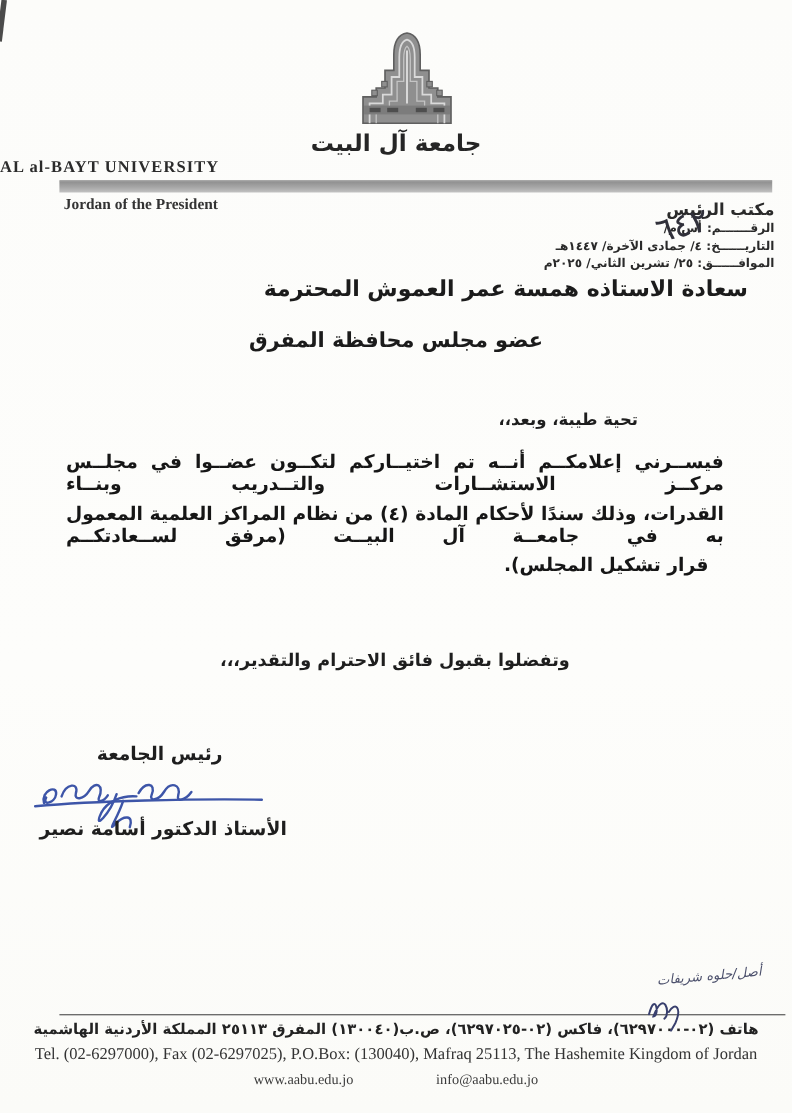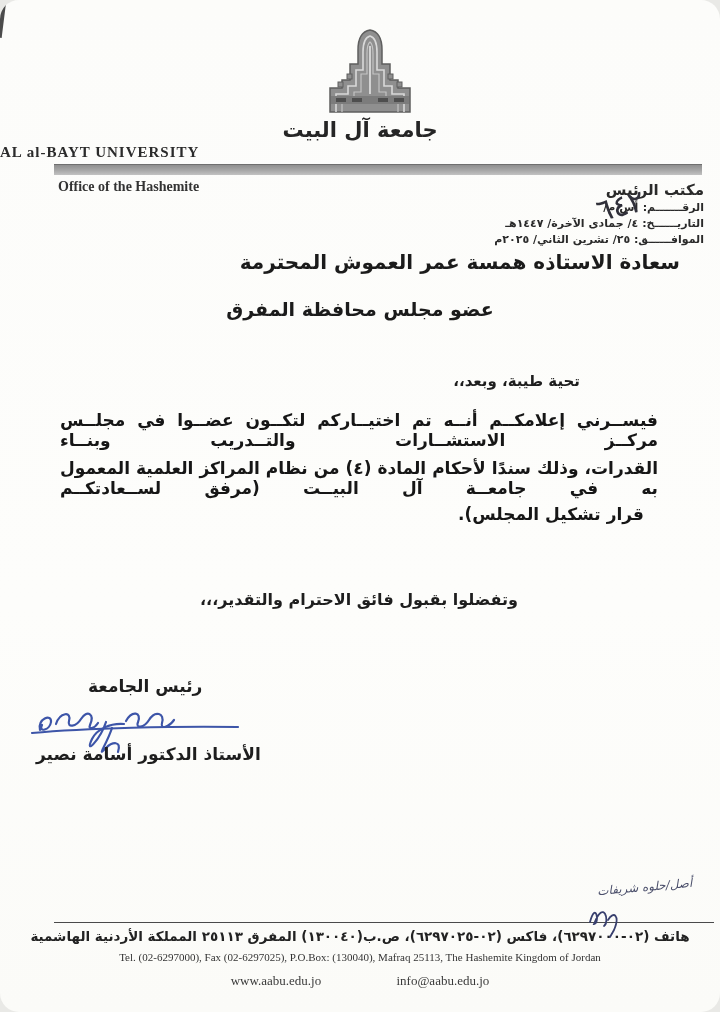--- a/index.html
+++ b/index.html
@@ -1,20 +1,20 @@
 <!DOCTYPE html>
 <html lang="ar"><head>
 <meta charset="utf-8">
 <style>
   html,body{margin:0;padding:0;}
   body{background:#e9e9e6;}
   .page{
     position:relative;width:720px;height:1012px;margin:0 auto;
     background:linear-gradient(180deg,#fcfcfa 0%,#fdfdfb 60%,#fbfbf8 100%);
-    font-family:"DejaVu Sans",sans-serif;color:#1e1e1e;overflow:hidden;border-radius:19px;
+    font-family:"DejaVu Sans",sans-serif;color:#1e1e1e;overflow:hidden;
   }
   .abs{position:absolute;}
   
   .artifact{left:0;top:0;width:5px;height:38px;background:#2c2c2c;transform:rotate(7deg) translateX(-1px);opacity:.85;}
   
   .logo{left:318px;top:20px;width:104px;height:100px;}
   .uni-ar{left:0;top:118px;width:720px;text-align:center;font-size:21px;font-weight:bold;color:#252525;letter-spacing:.5px;}
   .uni-en{left:0;top:144px;width:708px;text-align:left;font-family:"Liberation Serif","DejaVu Serif",serif;font-size:15px;font-weight:bold;color:#2b2b2b;letter-spacing:1px;}
   .bar{left:54px;top:164px;width:648px;height:10px;background:linear-gradient(180deg,#8f8f8f 0%,#a8a8a8 55%,#c2c2c2 100%);border-top:1px solid #6f6f6f;}
   .office-en{left:58px;top:179px;font-family:"Liberation Serif","DejaVu Serif",serif;font-size:14px;font-weight:bold;color:#333;}
@@ -36,21 +36,21 @@
   
   .sig-title{left:88px;top:676px;direction:rtl;font-size:17px;font-weight:bold;}
   .sig-svg{left:26px;top:698px;}
   .sig-name{left:36px;top:744px;direction:rtl;font-size:17px;font-weight:bold;}
   
   .note{right:28px;top:880px;direction:rtl;font-size:12px;font-style:italic;color:#383d5c;transform:rotate(-5deg);opacity:.9;}
   .note-svg{right:78px;top:894px;z-index:3;}
   
   .foot-rule{left:54px;top:922px;width:660px;border-top:1.6px solid #4a4a4a;}
   .foot-ar{left:20px;top:928px;width:680px;text-align:center;direction:rtl;font-size:13.5px;font-weight:bold;color:#222;}
-  .foot-en{left:20px;top:951px;width:680px;text-align:center;font-family:"Liberation Serif","DejaVu Serif",serif;font-size:11px;color:#333;}
+  .foot-en{left:20px;top:951px;width:680px;text-align:center;font-family:"Liberation Serif","DejaVu Serif",serif;font-size:15px;color:#333;}
   .foot-web{left:20px;top:973px;width:680px;text-align:center;font-family:"Liberation Serif","DejaVu Serif",serif;font-size:13px;color:#3a3a3a;}
   .foot-web span{margin:0 36px;}
 </style>
 </head>
 <body>
 
 <div class="page">
 
   <div class="abs artifact"></div>
 
@@ -68,21 +68,21 @@
       <rect x="70" y="54" width="5" height="5" fill="#8f8f8f" stroke="#5f5f5f" stroke-width="1"></rect>
       <rect x="20" y="62" width="5" height="5" fill="#8f8f8f" stroke="#5f5f5f" stroke-width="1"></rect>
       <rect x="79" y="62" width="5" height="5" fill="#8f8f8f" stroke="#5f5f5f" stroke-width="1"></rect>
       <line x1="52" y1="26" x2="52" y2="74" stroke="#efefef" stroke-width="1.4"></line>
     </svg>
   </div>
   <div class="abs uni-ar">جامعة آل البيت</div>
   <div class="abs uni-en">AL al-BAYT UNIVERSITY</div>
   <div class="abs bar"></div>
 
-  <div class="abs office-en">Office of the Hashemite</div>
+  <div class="abs office-en">Jordan of the President</div>
 
   <div class="abs ref-block">
     <div class="office-ar">مكتب الرئيس</div>
     <div class="ref-line">
       <span class="lbl">الرقـــــــم:</span>
       <span>أس م/</span>
     </div>
     <div class="ref-line">
       <span class="lbl">التاريــــــخ:</span>
       <span>٤/ جمادى الآخرة/ ١٤٤٧هـ</span>

